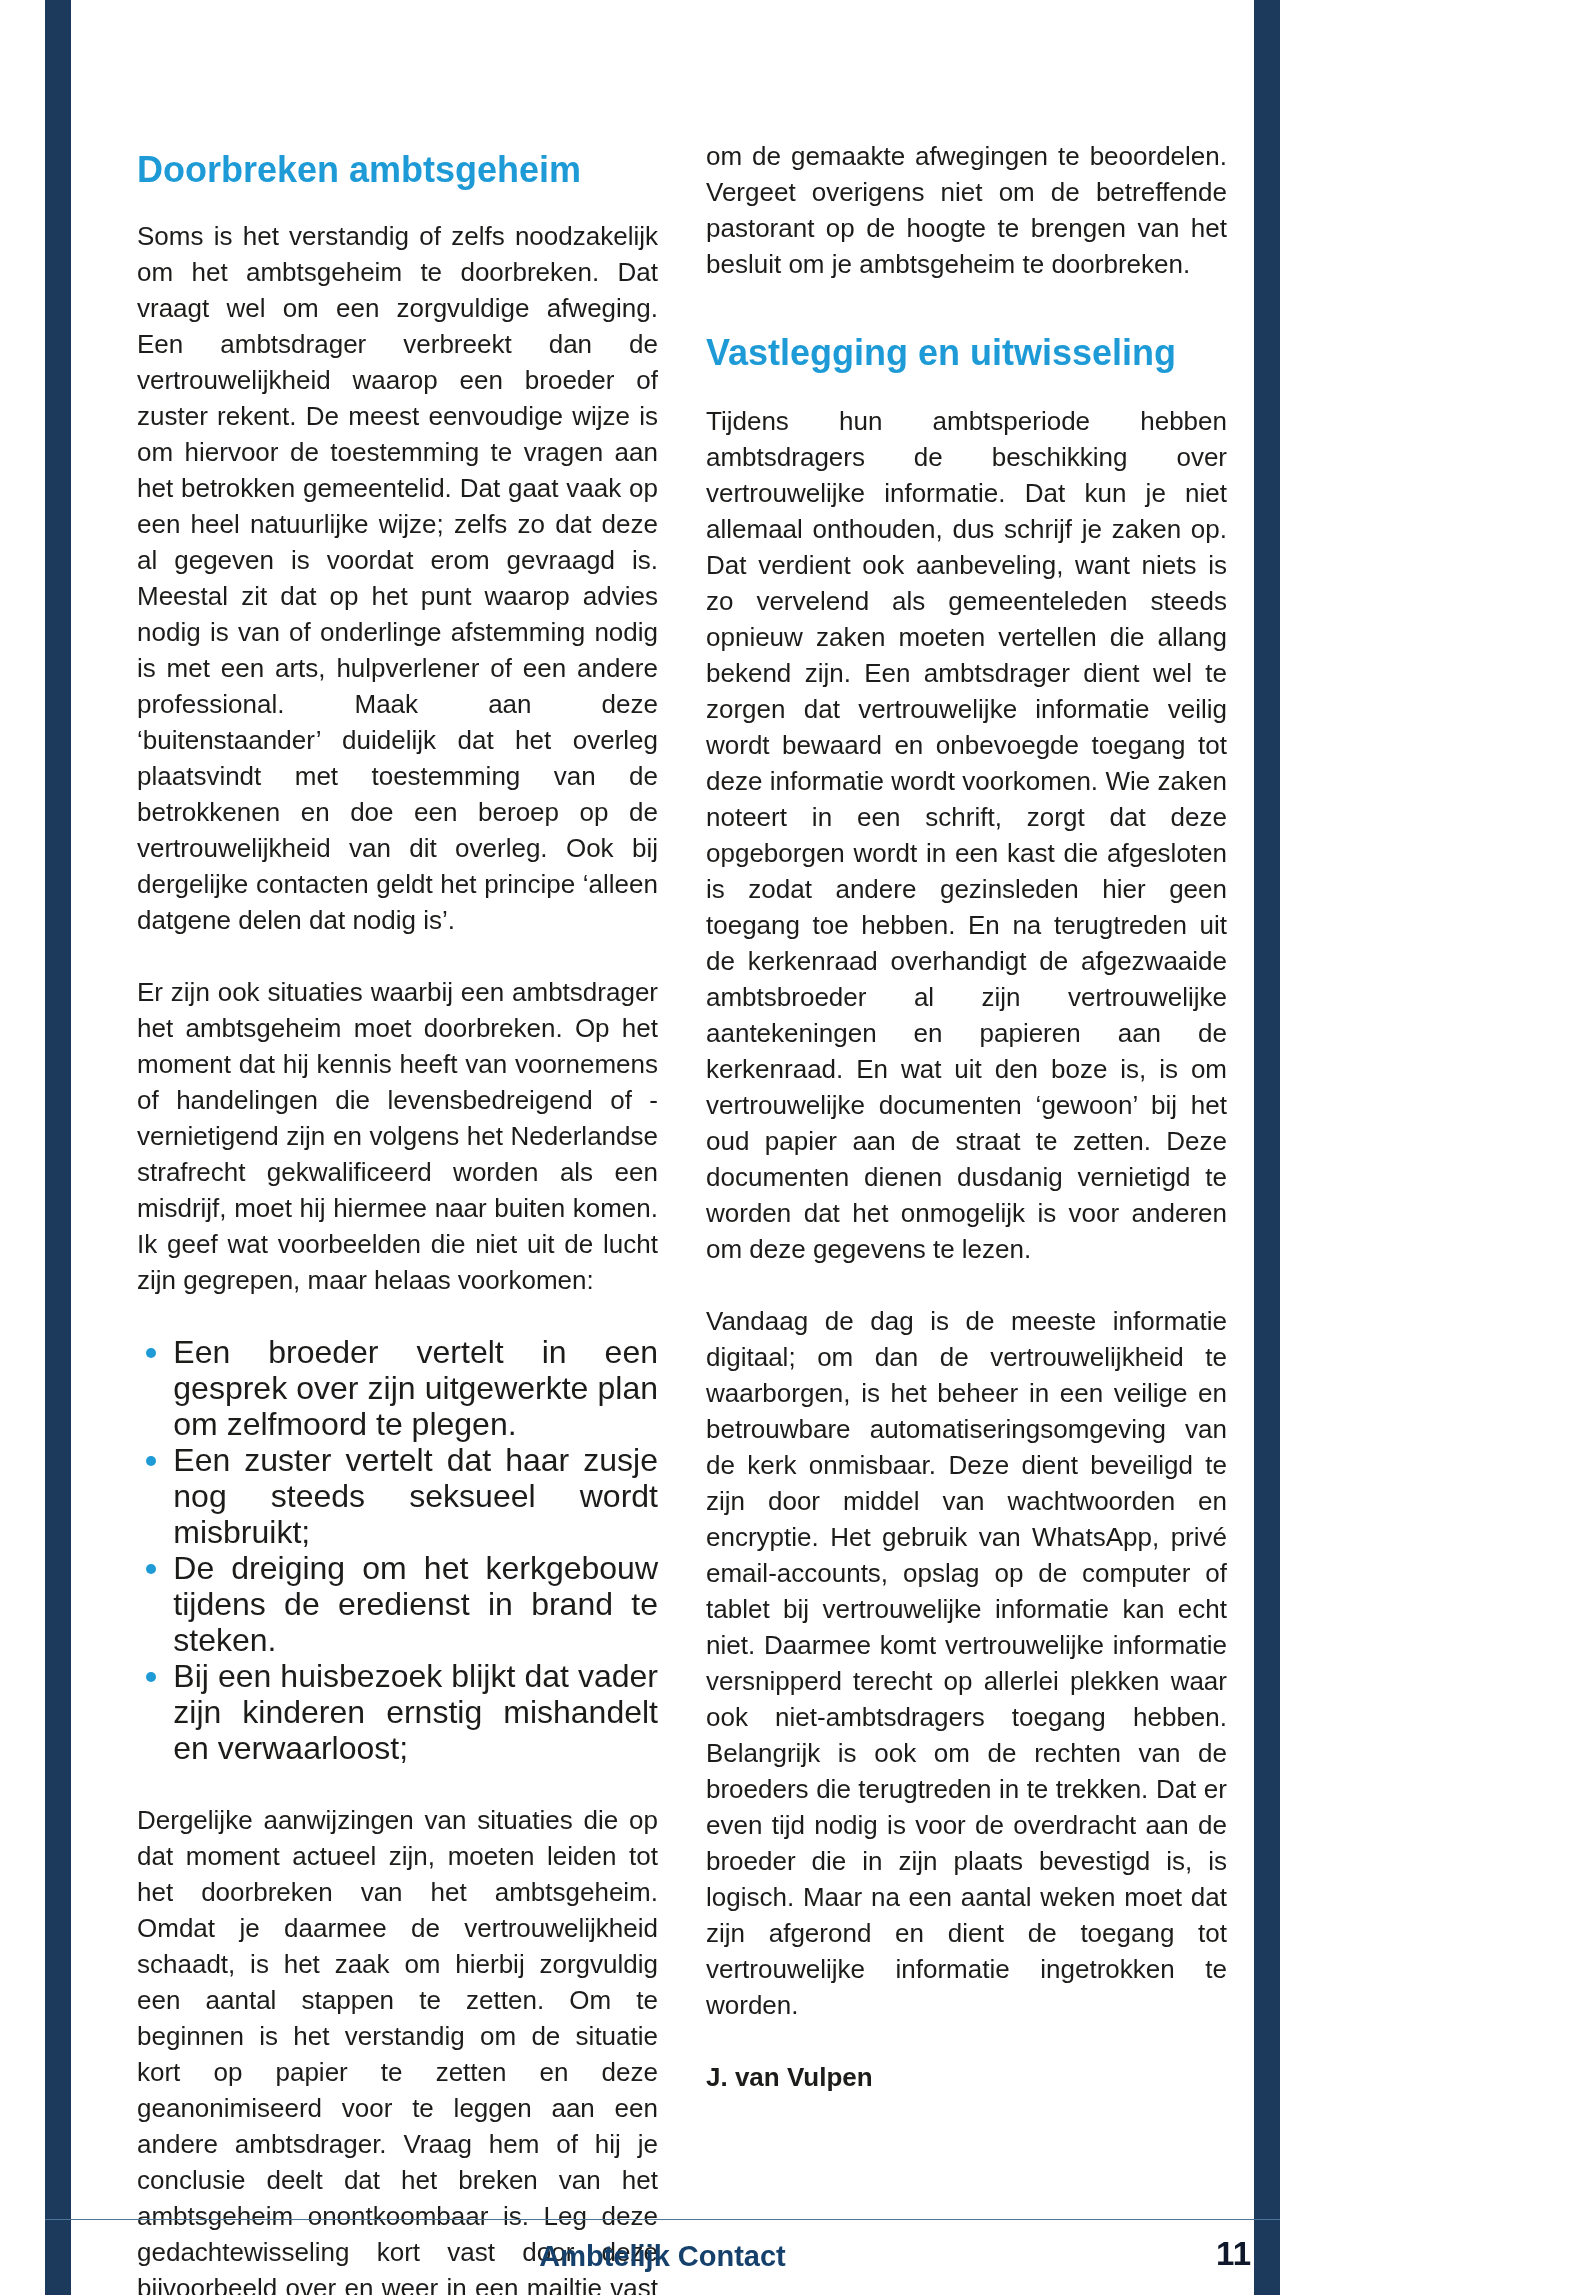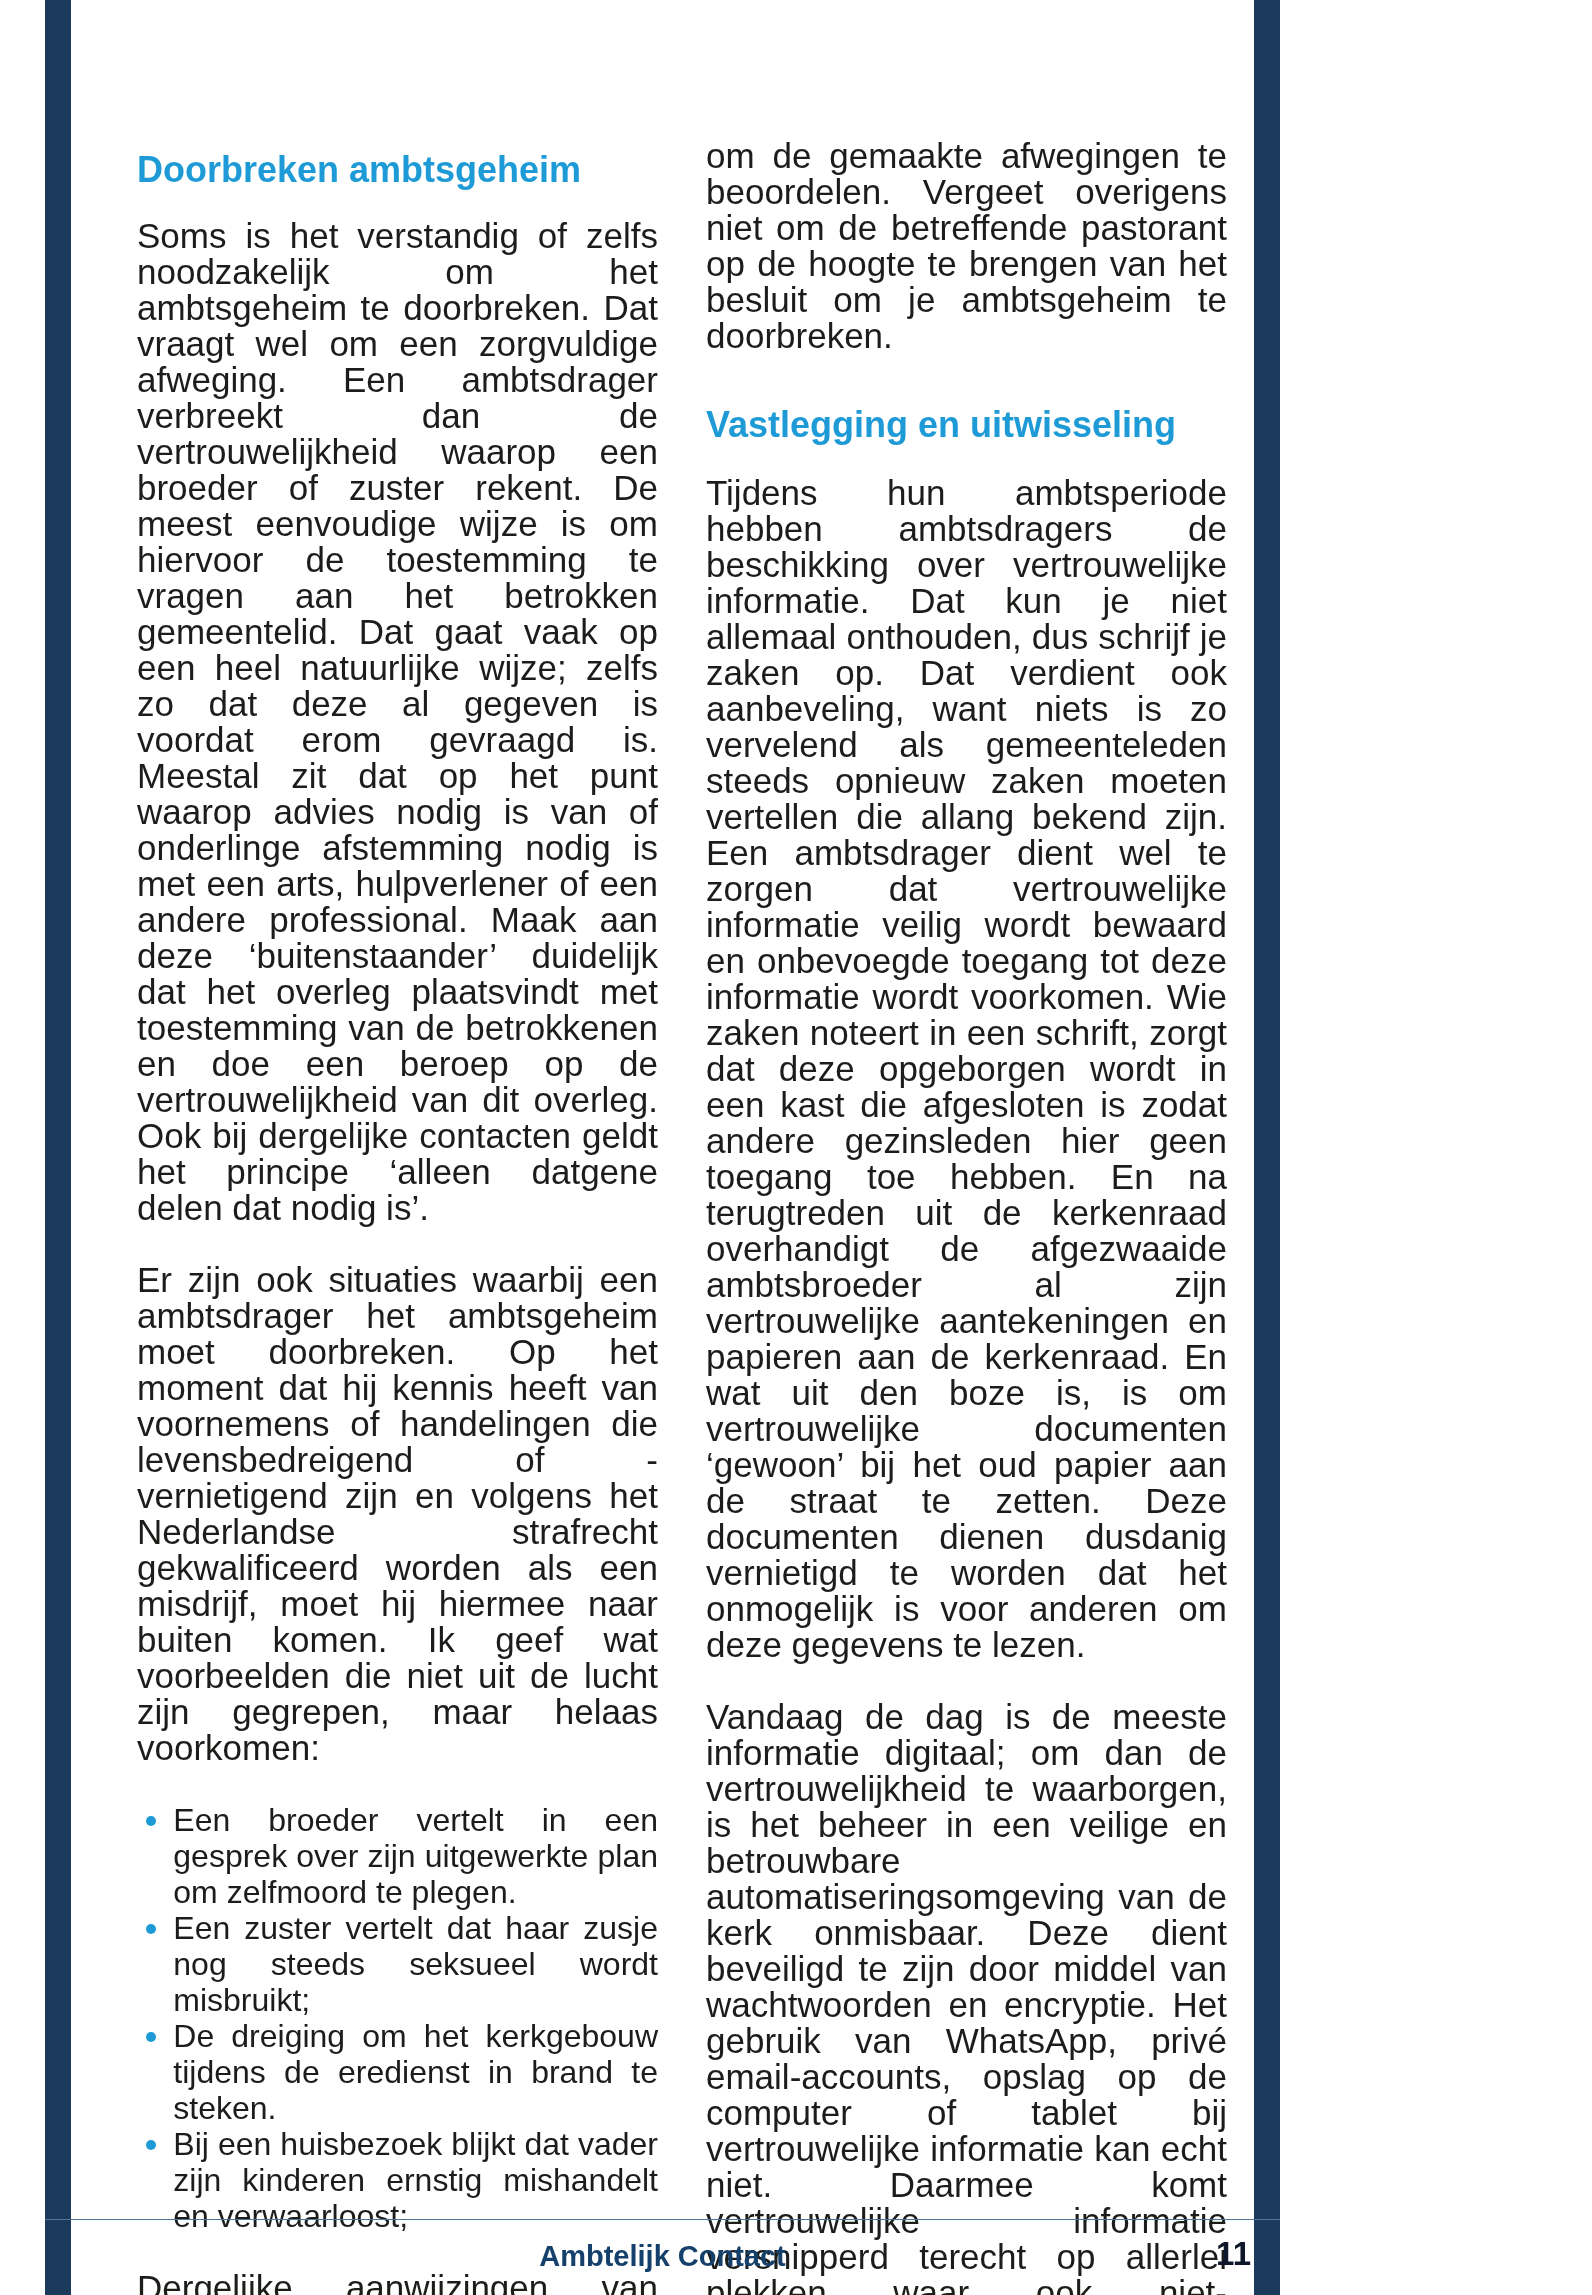--- a/index.html
+++ b/index.html
@@ -40,21 +40,21 @@
     line-height: 1.1;
     font-weight: bold;
     color: #1e9bd6;
     letter-spacing: 0;
   }
   .column h2.first { margin-top: 12px; }
   .column h2.spaced { margin-top: 51px; margin-bottom: 30px; }
 
   .column p {
     margin: 0;
-    font-size: 35px;
+    font-size: 26px;
     line-height: 36px;
     color: #1c1c1a;
     text-align: justify;
   }
   .column p + p { margin-top: 36px; }
   .column p.justify-last { text-align-last: justify; }
   .column p.after-list { margin-top: 12px; }
 
   ul.bullets {
     list-style: none;

